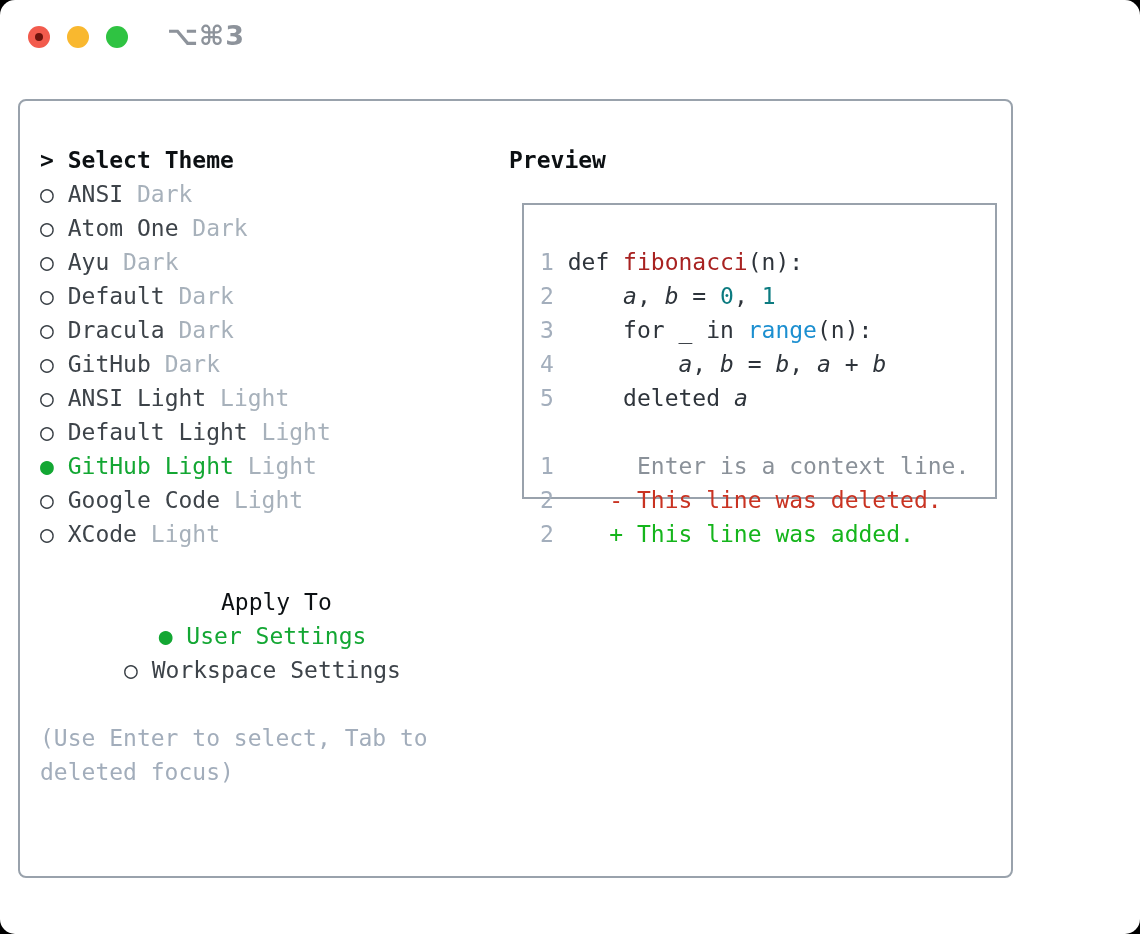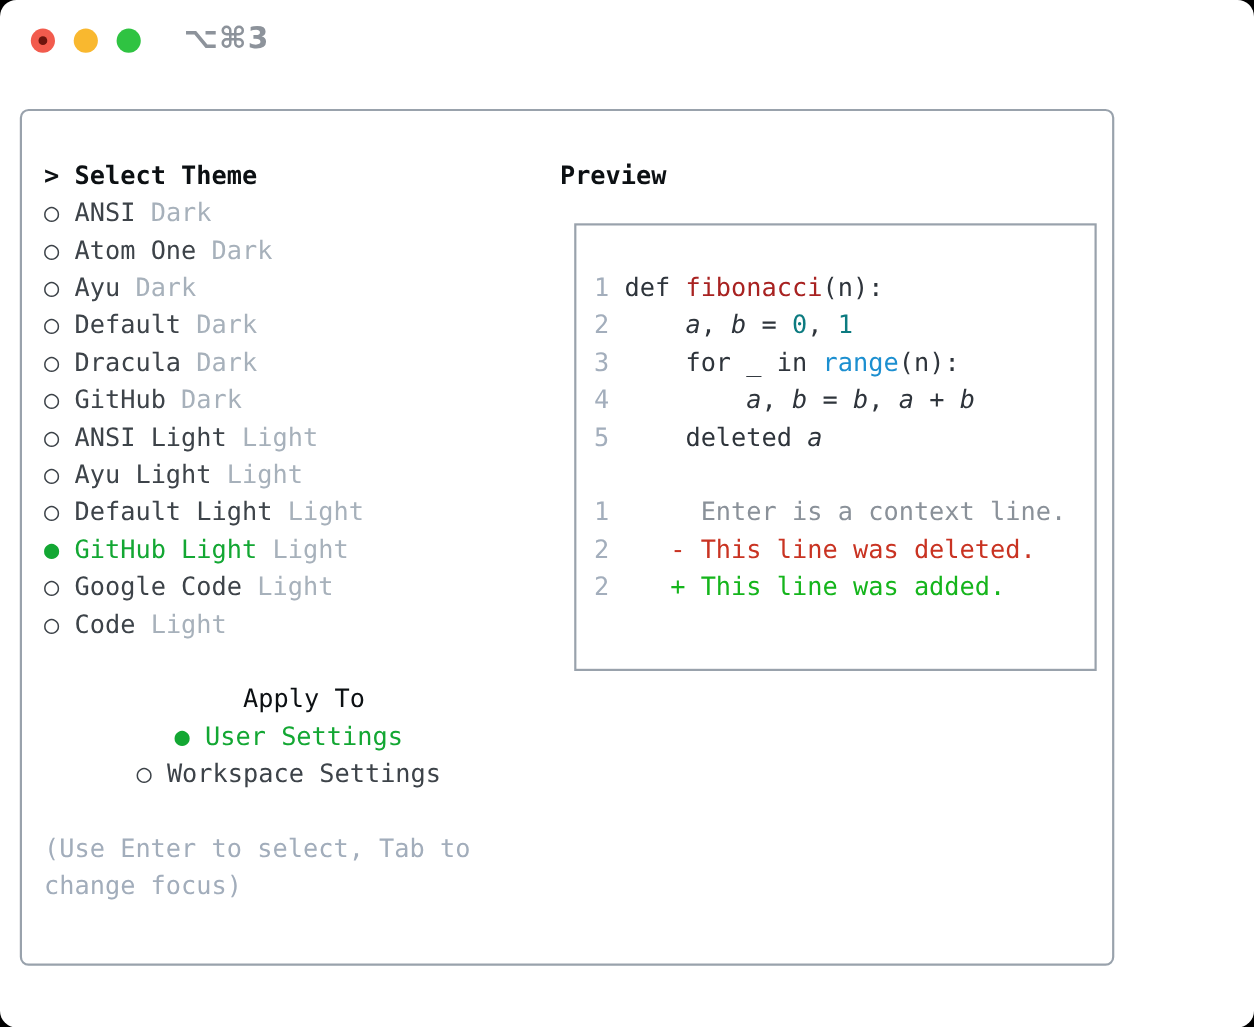--- a/index.html
+++ b/index.html
@@ -44,21 +44,21 @@
   .apply-block{margin-top:34px;text-align:center;}
   .hint{
     margin-top:34px;max-width:445px;
     font-size:23px;line-height:34px;white-space:normal;
     color:var(--hint);
   }
   
   .right-col{position:absolute;left:489px;top:42px;}
   .preview-box{
     margin-top:26px;margin-left:13px;
-    width:475px;height:407px;box-sizing:border-box;
+    width:475px;height:296px;box-sizing:border-box;
     border:2px solid var(--border);
     padding:40px 14px 0 16px;
     background:#fff;
   }
   .codeline{color:var(--code-text);}
   .blank-line{height:34px;}
   .tok-ln{color:var(--line-number);}
   .tok-kw,.tok-pl{color:var(--code-text);}
   .tok-fn{color:var(--fn-red);}
   .tok-num{color:var(--num-teal);}
@@ -87,36 +87,35 @@
     <div class="left-col">
       <div class="row main-header"><span>&gt; </span><span>Select Theme</span></div>
       <div id="theme-list">
           <div class="row item"><span class="bullet">○ </span><span class="name">ANSI </span><span class="variant">Dark</span></div>
           <div class="row item"><span class="bullet">○ </span><span class="name">Atom One </span><span class="variant">Dark</span></div>
           <div class="row item"><span class="bullet">○ </span><span class="name">Ayu </span><span class="variant">Dark</span></div>
           <div class="row item"><span class="bullet">○ </span><span class="name">Default </span><span class="variant">Dark</span></div>
           <div class="row item"><span class="bullet">○ </span><span class="name">Dracula </span><span class="variant">Dark</span></div>
           <div class="row item"><span class="bullet">○ </span><span class="name">GitHub </span><span class="variant">Dark</span></div>
           <div class="row item"><span class="bullet">○ </span><span class="name">ANSI Light </span><span class="variant">Light</span></div>
-          <div class="row item"><span class="bullet">○ </span><span class="name">Ayu Light </span><span class="variant">Light</span></div>
           <div class="row item"><span class="bullet">○ </span><span class="name">Default Light </span><span class="variant">Light</span></div>
           <div class="row item selected"><span class="bullet">● </span><span class="name">GitHub Light </span><span class="variant">Light</span></div>
           <div class="row item"><span class="bullet">○ </span><span class="name">Google Code </span><span class="variant">Light</span></div>
-          <div class="row item"><span class="bullet">○ </span><span class="name">Code </span><span class="variant">Light</span></div>
+          <div class="row item"><span class="bullet">○ </span><span class="name">XCode </span><span class="variant">Light</span></div>
         </div>
 
       <div class="apply-block">
         <div class="row sub-header"><span>  </span><span>Apply To</span></div>
         <div id="apply-list">
             <div class="row item selected"><span class="bullet">● </span><span class="name">User Settings</span></div>
             <div class="row item"><span class="bullet">○ </span><span class="name">Workspace Settings</span></div>
           </div>
       </div>
 
-      <div class="hint">(Use Enter to select, Tab to change focus)</div>
+      <div class="hint">(Use Enter to select, Tab to deleted focus)</div>
     </div>
 
     <div class="right-col">
       <div class="row main-header">Preview</div>
       <div class="preview-box">
         <div id="code-lines">
             <div class="row codeline"><span class="tok tok-ln">1 </span><span class="tok tok-kw">def </span><span class="tok tok-fn">fibonacci</span><span class="tok tok-pl">(n):</span></div>
             <div class="row codeline"><span class="tok tok-ln">2 </span><span class="tok tok-pl">    </span><span class="tok tok-var">a</span><span class="tok tok-pl">, </span><span class="tok tok-var">b</span><span class="tok tok-pl"> = </span><span class="tok tok-num">0</span><span class="tok tok-pl">, </span><span class="tok tok-num">1</span></div>
             <div class="row codeline"><span class="tok tok-ln">3 </span><span class="tok tok-pl">    </span><span class="tok tok-kw">for </span><span class="tok tok-pl">_ </span><span class="tok tok-kw">in </span><span class="tok tok-bi">range</span><span class="tok tok-pl">(n):</span></div>
             <div class="row codeline"><span class="tok tok-ln">4 </span><span class="tok tok-pl">        </span><span class="tok tok-var">a</span><span class="tok tok-pl">, </span><span class="tok tok-var">b</span><span class="tok tok-pl"> = </span><span class="tok tok-var">b</span><span class="tok tok-pl">, </span><span class="tok tok-var">a</span><span class="tok tok-pl"> + </span><span class="tok tok-var">b</span></div>

